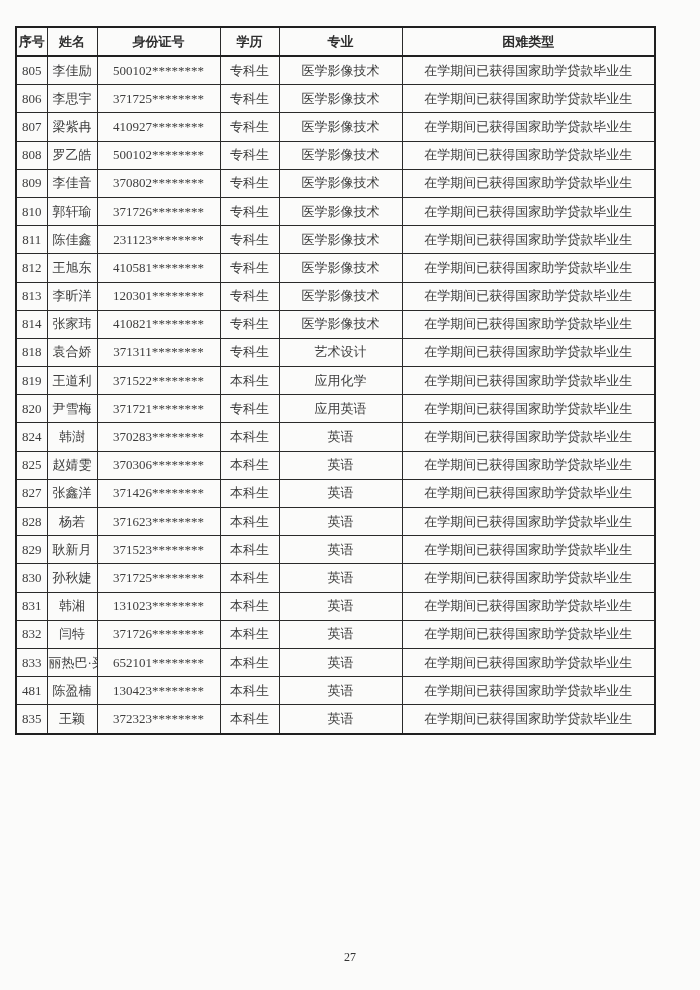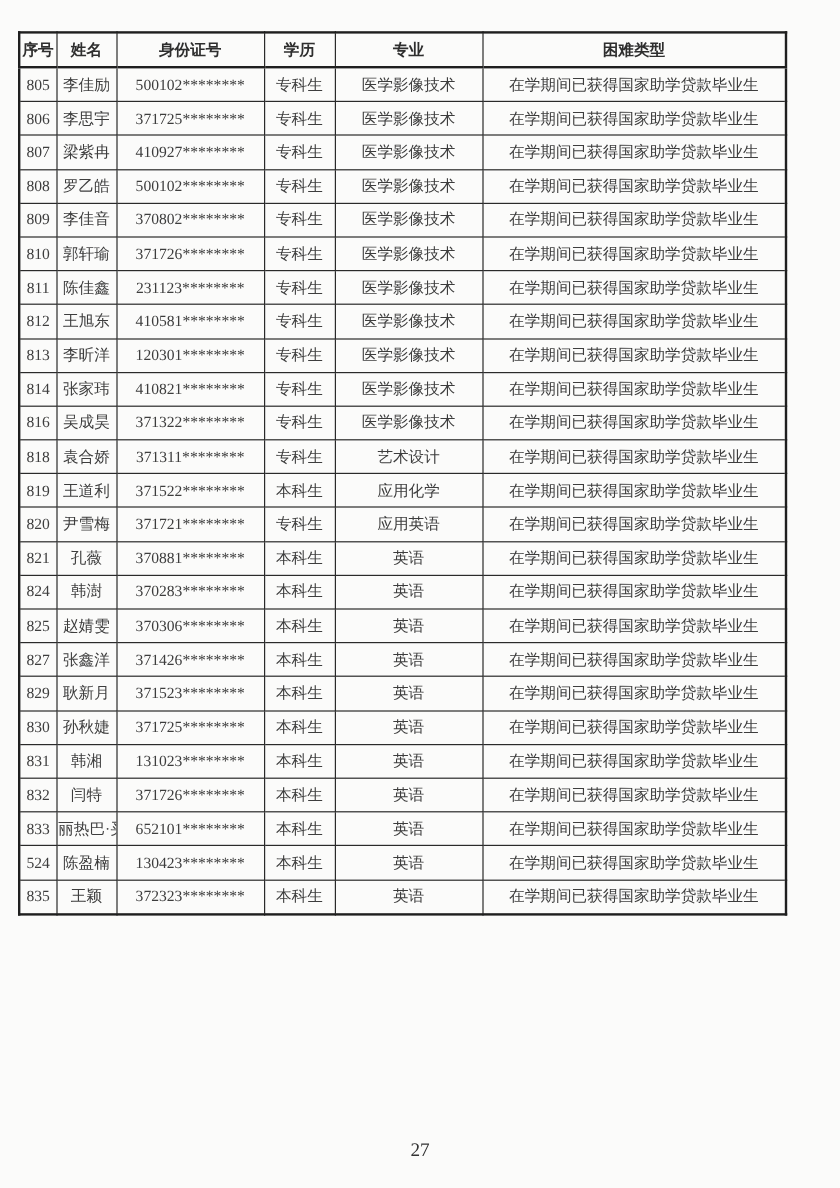--- a/index.html
+++ b/index.html
@@ -51,21 +51,21 @@
   .col-id         { width: 123px; }
   .col-degree     { width: 59px;  }
   .col-major      { width: 123px; }
   .col-difficulty { width: 253px; }
   .page-number {
     position: absolute;
     left: 0;
     top: 950px;
     width: 100%;
     text-align: center;
-    font-size: 16px;
+    font-size: 12px;
     color: #333333;
   }
 </style>
 </head>
 <body>
 
 <div class="page">
   <table class="roster">
     <colgroup>
       <col class="col-serial">
@@ -160,28 +160,20 @@
         </tr>
         <tr>
           <td>814</td>
           <td>张家玮</td>
           <td>410821********</td>
           <td>专科生</td>
           <td>医学影像技术</td>
           <td>在学期间已获得国家助学贷款毕业生</td>
         </tr>
         <tr>
-          <td>816</td>
-          <td>吴成昊</td>
-          <td>371322********</td>
-          <td>专科生</td>
-          <td>医学影像技术</td>
-          <td>在学期间已获得国家助学贷款毕业生</td>
-        </tr>
-        <tr>
           <td>818</td>
           <td>袁合娇</td>
           <td>371311********</td>
           <td>专科生</td>
           <td>艺术设计</td>
           <td>在学期间已获得国家助学贷款毕业生</td>
         </tr>
         <tr>
           <td>819</td>
           <td>王道利</td>
@@ -192,28 +184,20 @@
         </tr>
         <tr>
           <td>820</td>
           <td>尹雪梅</td>
           <td>371721********</td>
           <td>专科生</td>
           <td>应用英语</td>
           <td>在学期间已获得国家助学贷款毕业生</td>
         </tr>
         <tr>
-          <td>821</td>
-          <td>孔薇</td>
-          <td>370881********</td>
-          <td>本科生</td>
-          <td>英语</td>
-          <td>在学期间已获得国家助学贷款毕业生</td>
-        </tr>
-        <tr>
           <td>824</td>
           <td>韩澍</td>
           <td>370283********</td>
           <td>本科生</td>
           <td>英语</td>
           <td>在学期间已获得国家助学贷款毕业生</td>
         </tr>
         <tr>
           <td>825</td>
           <td>赵婧雯</td>
@@ -224,20 +208,28 @@
         </tr>
         <tr>
           <td>827</td>
           <td>张鑫洋</td>
           <td>371426********</td>
           <td>本科生</td>
           <td>英语</td>
           <td>在学期间已获得国家助学贷款毕业生</td>
         </tr>
         <tr>
+          <td>828</td>
+          <td>杨若</td>
+          <td>371623********</td>
+          <td>本科生</td>
+          <td>英语</td>
+          <td>在学期间已获得国家助学贷款毕业生</td>
+        </tr>
+        <tr>
           <td>829</td>
           <td>耿新月</td>
           <td>371523********</td>
           <td>本科生</td>
           <td>英语</td>
           <td>在学期间已获得国家助学贷款毕业生</td>
         </tr>
         <tr>
           <td>830</td>
           <td>孙秋婕</td>
@@ -264,21 +256,21 @@
         </tr>
         <tr>
           <td>833</td>
           <td>丽热巴·买买</td>
           <td>652101********</td>
           <td>本科生</td>
           <td>英语</td>
           <td>在学期间已获得国家助学贷款毕业生</td>
         </tr>
         <tr>
-          <td>524</td>
+          <td>481</td>
           <td>陈盈楠</td>
           <td>130423********</td>
           <td>本科生</td>
           <td>英语</td>
           <td>在学期间已获得国家助学贷款毕业生</td>
         </tr>
         <tr>
           <td>835</td>
           <td>王颖</td>
           <td>372323********</td>

